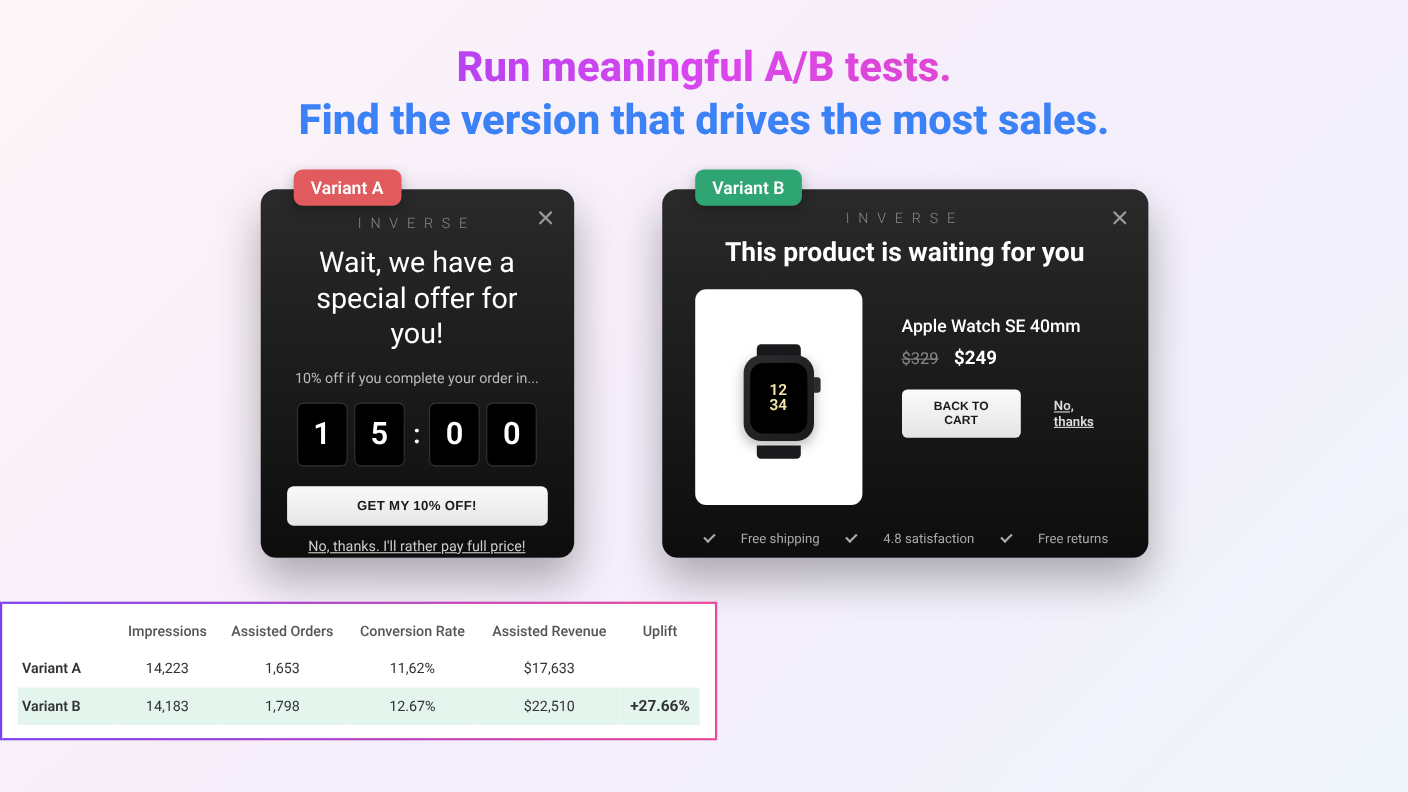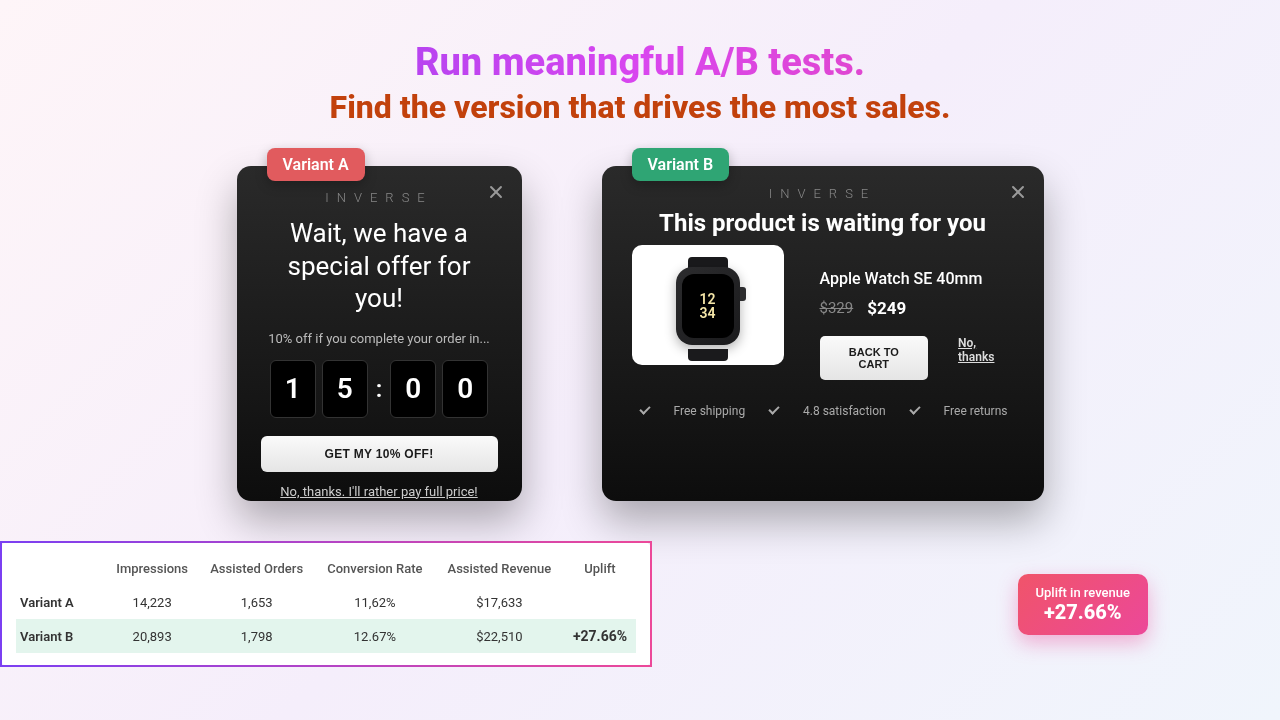--- a/index.html
+++ b/index.html
@@ -1,56 +1,56 @@
 <!DOCTYPE html>
 <html><head>
 <meta charset="utf-8">
 <style>
 *{margin:0;padding:0;box-sizing:border-box;}
 body{width:1280px;height:720px;font-family:-apple-system,BlinkMacSystemFont,'Segoe UI',Roboto,sans-serif;background:linear-gradient(135deg,#fef5f8 0%,#f5eefb 50%,#f0f5fc 100%);overflow:hidden;}
 .container{width:100%;height:100%;padding-top:40px;}
 .headline{text-align:center;margin-bottom:40px;}
 .headline-top{font-size:38px;font-weight:800;background:linear-gradient(90deg,#7b3ff2 0%,#d946ef 50%,#ec4899 100%);-webkit-background-clip:text;background-clip:text;-webkit-text-fill-color:transparent;color:transparent;}
-.headline-bottom{font-size:32px;font-weight:800;color:#c2410c;margin-top:4px;}
+.headline-bottom{font-size:38px;font-weight:800;color:#3b82f6;margin-top:4px;}
 .variants{display:flex;justify-content:center;gap:80px;margin-bottom:40px;}
 .variant-wrap{position:relative;}
 .badge{position:absolute;top:-18px;left:30px;padding:7px 16px;border-radius:8px;font-size:16px;font-weight:600;color:#fff;z-index:2;box-shadow:0 4px 12px rgba(0,0,0,.25);}
 .badge-a{background:#e15b5e;}
 .badge-b{background:#2fa574;}
 .card-a{width:285px;height:335px;background:linear-gradient(180deg,#2a2a2a 0%,#0d0d0d 100%);border-radius:14px;padding:24px 24px 20px;position:relative;color:#fff;box-shadow:0 20px 40px rgba(0,0,0,.3);}
 .card-b{width:442px;height:335px;background:linear-gradient(180deg,#2a2a2a 0%,#0d0d0d 100%);border-radius:14px;padding:20px 30px;position:relative;color:#fff;box-shadow:0 20px 40px rgba(0,0,0,.3);}
 .close{position:absolute;top:16px;right:16px;width:20px;height:20px;cursor:pointer;}
 .close::before,.close::after{content:'';position:absolute;top:9px;left:2px;width:16px;height:2px;background:#999;border-radius:1px;}
 .close::before{transform:rotate(45deg);}
 .close::after{transform:rotate(-45deg);}
 .brand{text-align:center;font-size:13px;letter-spacing:8px;color:#888;font-weight:300;margin-bottom:12px;}
 .brand-b{margin-bottom:8px;}
 .title-a{text-align:center;font-size:26px;font-weight:400;line-height:1.25;margin-bottom:16px;}
 .subtext-a{text-align:center;font-size:13px;color:#bbb;margin-bottom:14px;}
 .timer{display:flex;justify-content:center;align-items:center;gap:6px;margin-bottom:18px;}
 .digit{width:46px;height:58px;background:#000;border:1px solid #333;border-radius:6px;display:flex;align-items:center;justify-content:center;font-size:28px;font-weight:600;}
 .colon{font-size:24px;font-weight:600;padding:0 2px;}
 .cta-a{width:100%;padding:11px;background:linear-gradient(180deg,#fafafa 0%,#e5e5e5 100%);border:none;border-radius:6px;font-size:12px;font-weight:700;color:#1a1a1a;letter-spacing:.3px;cursor:pointer;margin-bottom:12px;}
 .decline-a{display:block;text-align:center;font-size:13px;text-decoration:underline;color:#ccc;cursor:pointer;}
-.title-b{text-align:center;font-size:24px;font-weight:700;margin-bottom:8px;}
+.title-b{text-align:center;font-size:24px;font-weight:700;margin-bottom:20px;}
 .product-row{display:flex;gap:24px;align-items:flex-start;margin-bottom:24px;}
-.product-img{width:152px;height:120px;background:#fff;border-radius:10px;display:flex;align-items:center;justify-content:center;}
+.product-img{width:152px;height:196px;background:#fff;border-radius:10px;display:flex;align-items:center;justify-content:center;}
 .watch{width:80px;height:100px;position:relative;}
 .watch-case{width:64px;height:78px;background:linear-gradient(135deg,#2c2c2e 0%,#1a1a1c 100%);border-radius:16px;position:absolute;top:12px;left:8px;box-shadow:0 4px 12px rgba(0,0,0,.3);}
 .watch-face{width:52px;height:64px;background:#000;border-radius:12px;position:absolute;top:19px;left:14px;display:flex;flex-direction:column;align-items:center;justify-content:center;color:#f5e6a8;font-size:14px;font-weight:600;line-height:1;}
 .watch-band{width:40px;height:12px;background:#1a1a1c;position:absolute;left:20px;}
 .watch-band.top{top:2px;border-radius:4px 4px 0 0;}
 .watch-band.bottom{bottom:-6px;border-radius:0 0 4px 4px;}
 .watch-crown{width:6px;height:14px;background:#2c2c2e;position:absolute;right:2px;top:32px;border-radius:0 3px 3px 0;}
 .product-info{flex:1;padding-top:24px;margin-left:12px;}
 .product-name{font-size:16px;font-weight:500;margin-bottom:10px;}
 .prices{display:flex;gap:14px;align-items:center;margin-bottom:18px;}
 .price-old{color:#888;text-decoration:line-through;font-size:15px;}
 .price-new{font-size:17px;font-weight:700;}
-.cta-row{display:flex;gap:30px;}
+.cta-row{display:flex;align-items:center;gap:30px;}
 .cta-b{padding:10px 14px;background:linear-gradient(180deg,#fafafa 0%,#e5e5e5 100%);border:none;border-radius:5px;font-size:11px;font-weight:700;color:#1a1a1a;cursor:pointer;}
 .decline-b{font-size:12px;text-decoration:underline;color:#ddd;cursor:pointer;font-weight:600;}
 .benefits{display:flex;justify-content:space-between;padding:0 6px;}
 .benefit{display:flex;align-items:flex-end;gap:23px;font-size:12px;color:#aaa;}
 .check{width:13px;height:13px;position:relative;}
 .check::after{content:'';position:absolute;left:2px;top:1px;width:8px;height:4px;border-left:2px solid #aaa;border-bottom:2px solid #aaa;transform:rotate(-45deg);}
 .stats-wrap{display:flex;justify-content:flex-start;align-items:center;position:relative;}
 .stats-table{width:652px;background:#fff;border:2px solid;border-image:linear-gradient(90deg,#7b3ff2,#ec4899) 1;border-radius:10px;padding:12px 14px;}
 .stats-table table{width:100%;border-collapse:collapse;font-size:13px;}
 .stats-table th{font-weight:500;color:#555;padding:6px 4px 10px;text-align:center;}
@@ -161,27 +161,23 @@
           <tr>
             <td>Variant A</td>
             <td>14,223</td>
             <td>1,653</td>
             <td>11,62%</td>
             <td>$17,633</td>
             <td></td>
           </tr>
           <tr class="row-b">
             <td>Variant B</td>
-            <td>20,893</td>
+            <td>14,183</td>
             <td>1,798</td>
             <td>12.67%</td>
             <td>$22,510</td>
             <td class="uplift-cell">+27.66%</td>
           </tr>
         </tbody>
       </table>
     </div>
-    <div class="uplift-badge">
-      <div class="uplift-badge-label">Uplift in revenue</div>
-      <div class="uplift-badge-value">+27.66%</div>
-    </div>
   </div>
 </div>
 
 </body></html>

